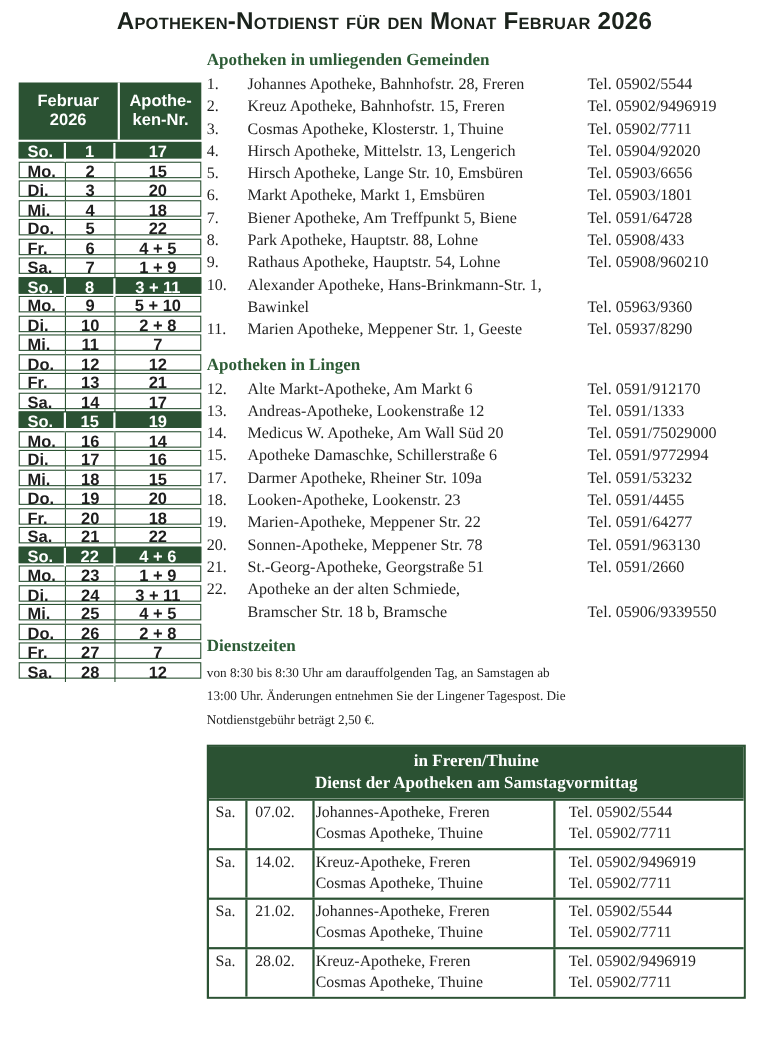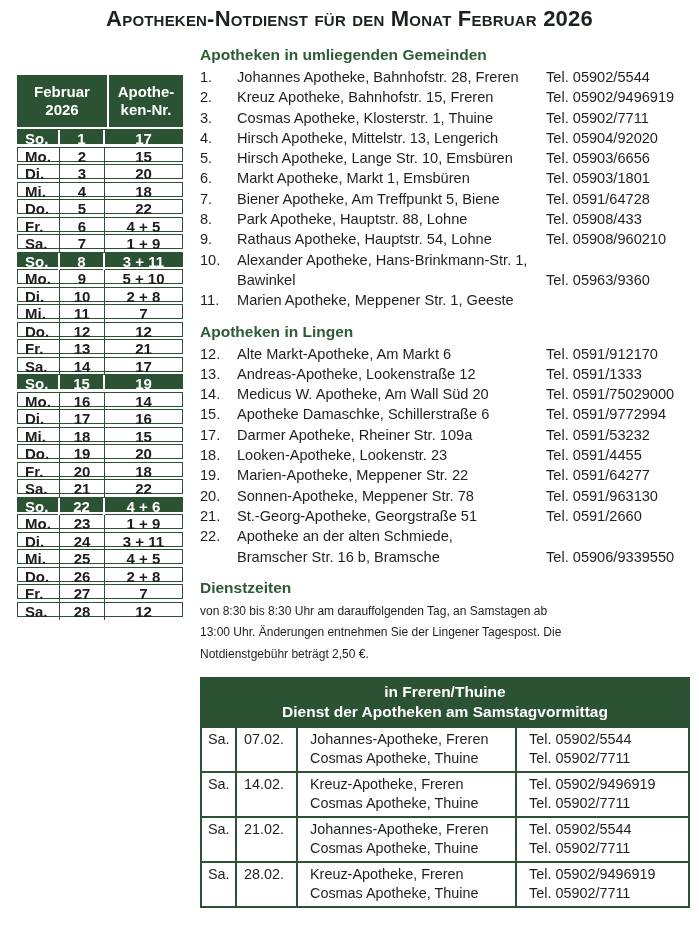--- a/index.html
+++ b/index.html
@@ -40,21 +40,21 @@
     font-weight:700;font-size:15px;color:#1d1d1d;background:#fff;
   }
   .cal-row .cell{display:flex;align-items:center;}
   .c-day{padding-left:7px;border-right:1.5px solid var(--green);}
   .c-date,.c-nr{justify-content:center;}
   .c-date{border-right:1.5px solid var(--green);}
   .cal-row.sun{background:var(--green);color:#fff;border-color:var(--green);}
   .cal-row.sun .c-day,.cal-row.sun .c-date{border-right-color:#fff;border-right-width:2px;}
 
   
-  .content{position:absolute;left:200px;top:46px;width:496px;}
+  .content{position:absolute;left:188px;top:46px;width:496px;font-family:Liberation Serif, serif;}
   .section-heading{
     margin:0;color:var(--heading-green);
     font-size:15.5px;font-weight:700;line-height:17px;
   }
   .section-heading.spaced{margin-top:12px;}
   .plist{margin:4px 0 0;}
   .pitem{
     display:grid;grid-template-columns:37px 309px 1fr;
     font-size:14.6px;line-height:20.3px;
   }
@@ -70,21 +70,21 @@
     font-weight:700;font-size:15.5px;line-height:20px;padding:3px 0 4px;
   }
   .srow{
     display:grid;grid-template-columns:35px 61px 219px 1fr;
     border-top:2px solid var(--green);
     font-size:14.4px;line-height:19.5px;background:#fff;
   }
   .srow > div{padding-top:2px;padding-bottom:2px;}
   .sday{padding-left:6px;border-right:2px solid var(--green);}
   .sdate{padding-left:7px;border-right:2px solid var(--green);}
-  .snames{padding-left:12px;border-right:2px solid var(--green);}
+  .snames{padding-left:1px;border-right:2px solid var(--green);}
   .stels{padding-left:12px;}
 </style>
 </head>
 <body>
 
 <h1 class="page-title">Apotheken-Notdienst für den Monat Februar 2026</h1>
 
 <aside class="calendar">
   <div class="cal-header">
     <div class="hcell">
@@ -325,20 +325,21 @@
         <div>Bawinkel</div>
       </div>
       <div class="ptel">Tel. 05963/9360</div>
     </div>
       <div class="pitem">
       <div class="pnum">11.</div>
       <div class="pname">
         <div>Marien Apotheke, Meppener Str. 1, Geeste</div>
         <div></div>
       </div>
+      <div class="ptel">Tel. 05937/8290</div>
     </div>
     </div>
 
   <h2 class="section-heading spaced">Apotheken in Lingen</h2>
   <div class="plist">
 
   <div class="pitem">
       <div class="pnum">12.</div>
       <div class="pname">
         <div>Alte Markt-Apotheke, Am Markt 6</div>
@@ -407,21 +408,21 @@
       <div class="pname">
         <div>St.-Georg-Apotheke, Georgstraße 51</div>
         <div></div>
       </div>
       <div class="ptel">Tel. 0591/2660</div>
     </div>
       <div class="pitem">
       <div class="pnum">22.</div>
       <div class="pname">
         <div>Apotheke an der alten Schmiede,</div>
-        <div>Bramscher Str. 16 b, Bramsche</div>
+        <div>Bramscher Str. 18 b, Bramsche</div>
       </div>
       <div class="ptel">Tel. 05906/9339550</div>
     </div>
     </div>
 
   <h2 class="section-heading spaced">Dienstzeiten</h2>
   <div class="dienst-text">
     <div>von 8:30 bis 8:30 Uhr am darauffolgenden Tag, an Samstagen ab</div>
     <div>13:00 Uhr.  Änderungen entnehmen Sie der Lingener Tagespost. Die</div>
     <div>Notdienstgebühr beträgt 2,50 €.</div>

